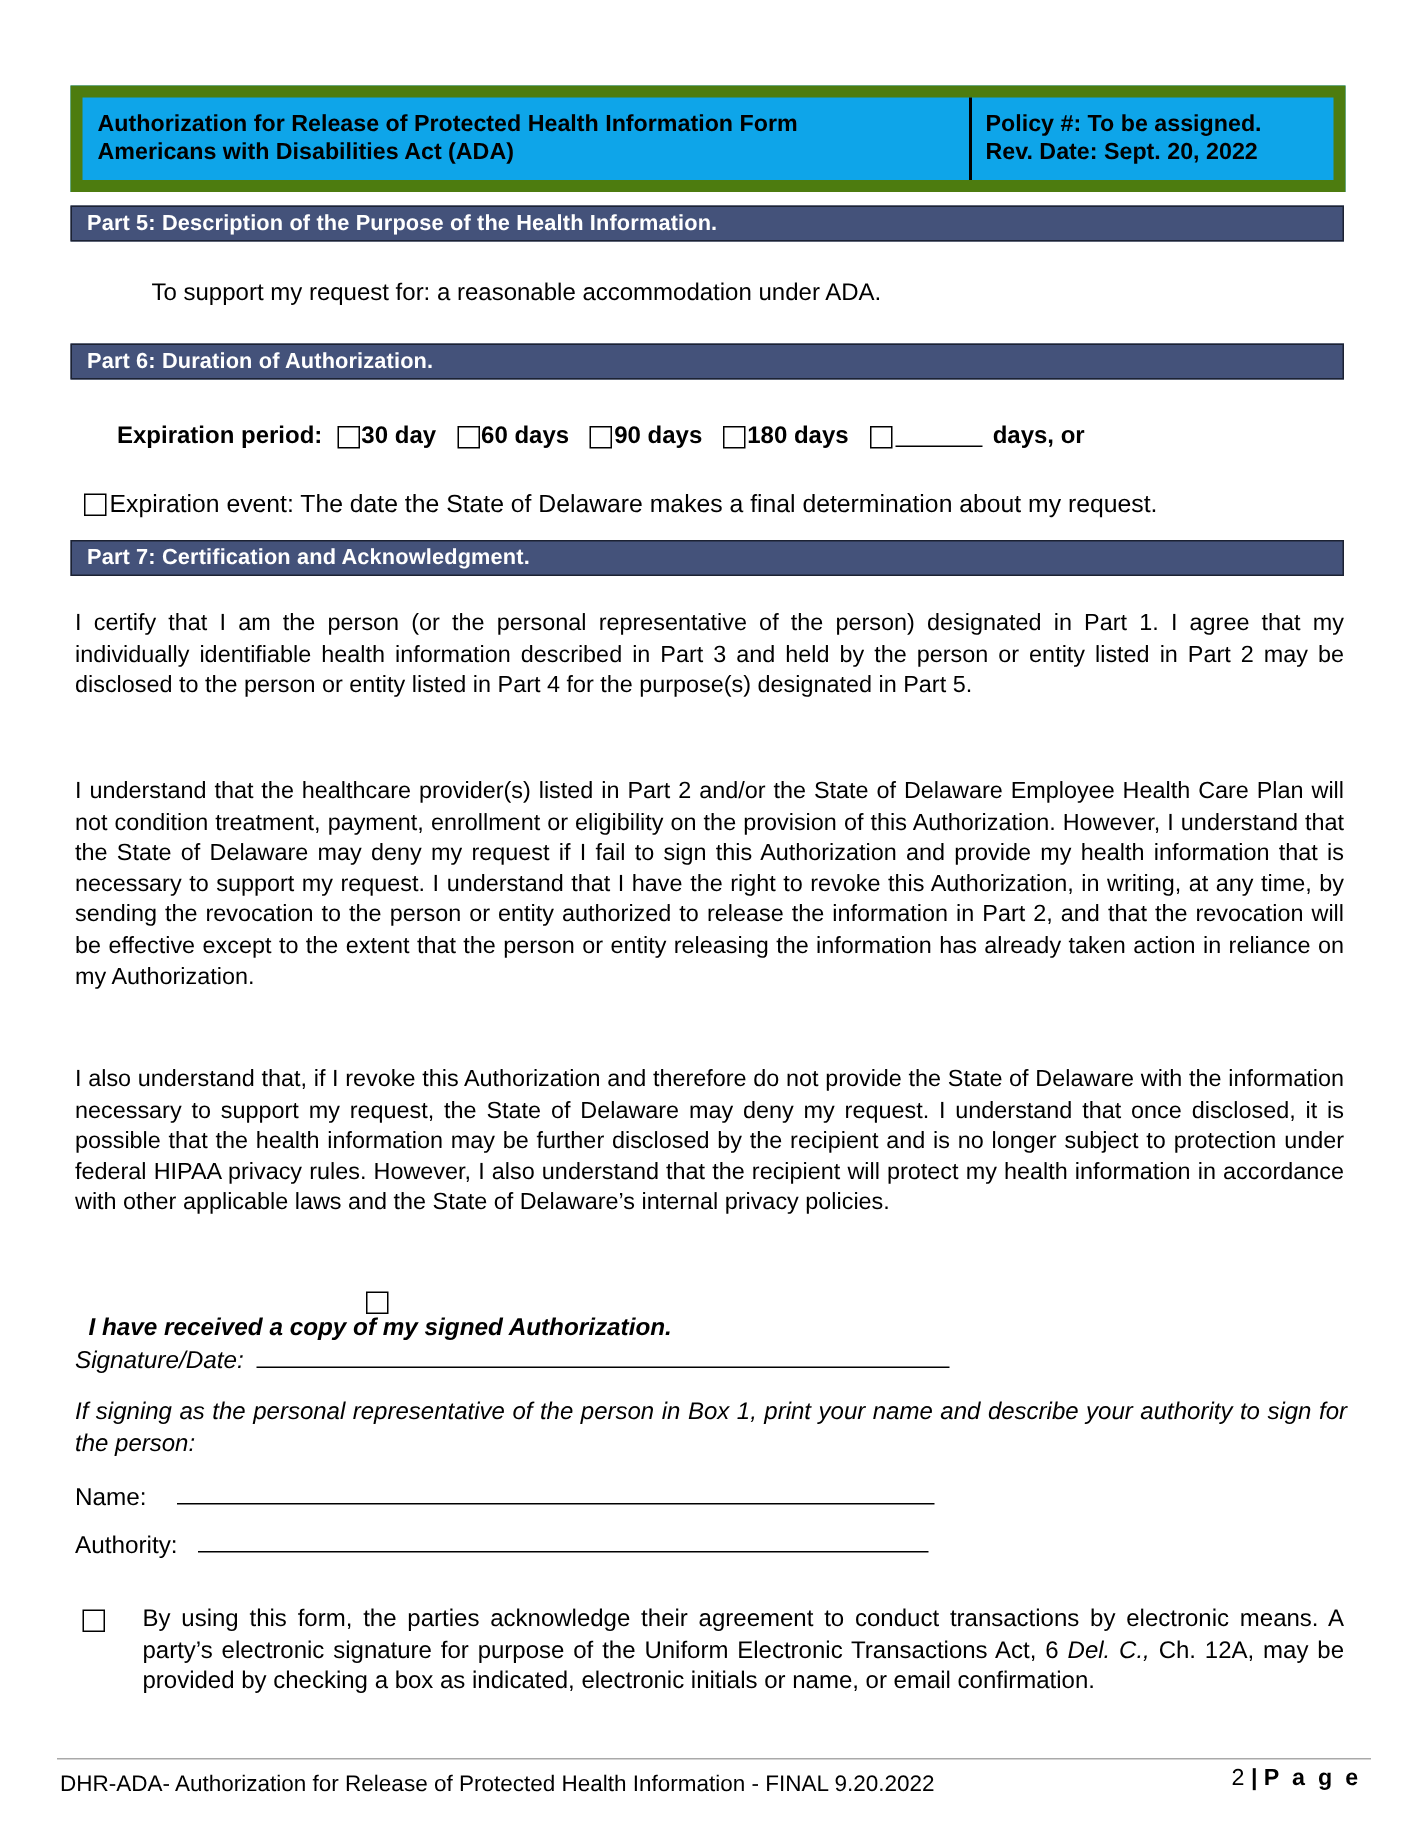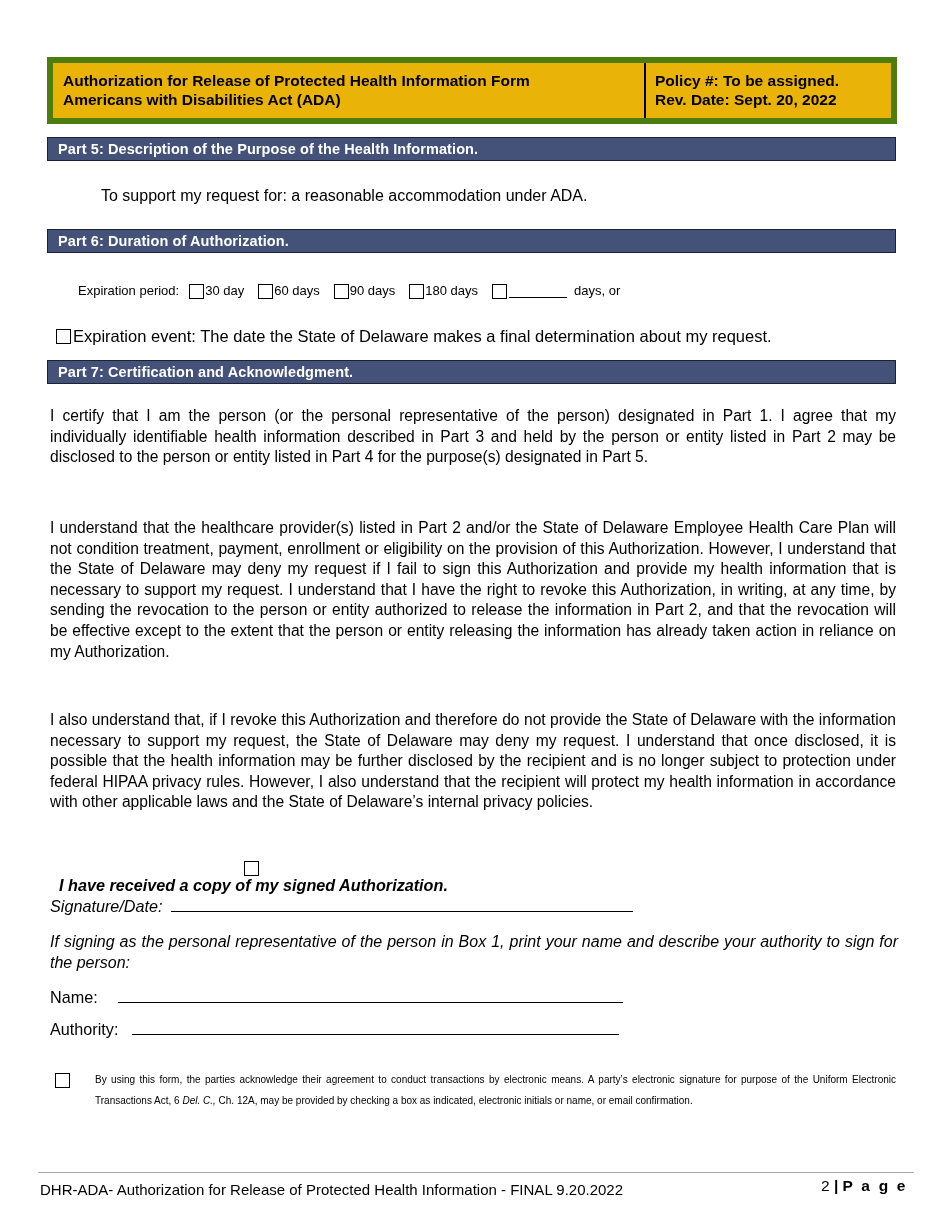--- a/index.html
+++ b/index.html
@@ -23,23 +23,23 @@
     height: 1230px;
     padding: 0;
   }
 
   
   .header-table {
     position: absolute;
     left: 47px;
     top: 57px;
     width: 850px;
-    border: 6px solid #4d7c0f;
-    display: flex;
-    background: #eab308;
+    border: 8px solid #4d7c0f;
+    display: flex;
+    background: #0ea5e9;
   }
   .header-cell-left {
     flex: 0 0 593px;
     padding: 8px 6px 9px 10px;
     border-right: 2px solid #000;
   }
   .header-cell-right {
     flex: 1;
     padding: 8px 6px 9px 9px;
   }
@@ -77,25 +77,26 @@
     top: 185px;
     font-size: 16px;
     line-height: 21px;
     margin-left: 41px;
   }
 
   
   .expiration-row {
     left: 78px;
     top: 280px;
-    font-size: 13px;
+    font-size: 16px;
     line-height: 22px;
     display: flex;
     align-items: center;
     white-space: nowrap;
+    font-weight: bold;
   }
   .expiration-row .lbl { margin-right: 10px; }
 
   .cbox {
     display: inline-block;
     width: 15px;
     height: 15px;
     border: 1.6px solid #000;
     background: #fff;
     vertical-align: -2px;
@@ -200,21 +201,21 @@
   #authority-row .fline { margin-left: 14px; width: 487px; }
 
   
   .elec-wrap {
     position: absolute;
     left: 55px;
     top: 1070px;
     width: 841px;
   }
   .elec-text {
-    font-size: 10px;
+    font-size: 16px;
     line-height: 20.6px;
     text-align: justify;
     text-justify: inter-word;
     margin-left: 40px;
   }
   .elec-cbox {
     float: left;
     width: 15px;
     height: 15px;
     border: 1.6px solid #000;

